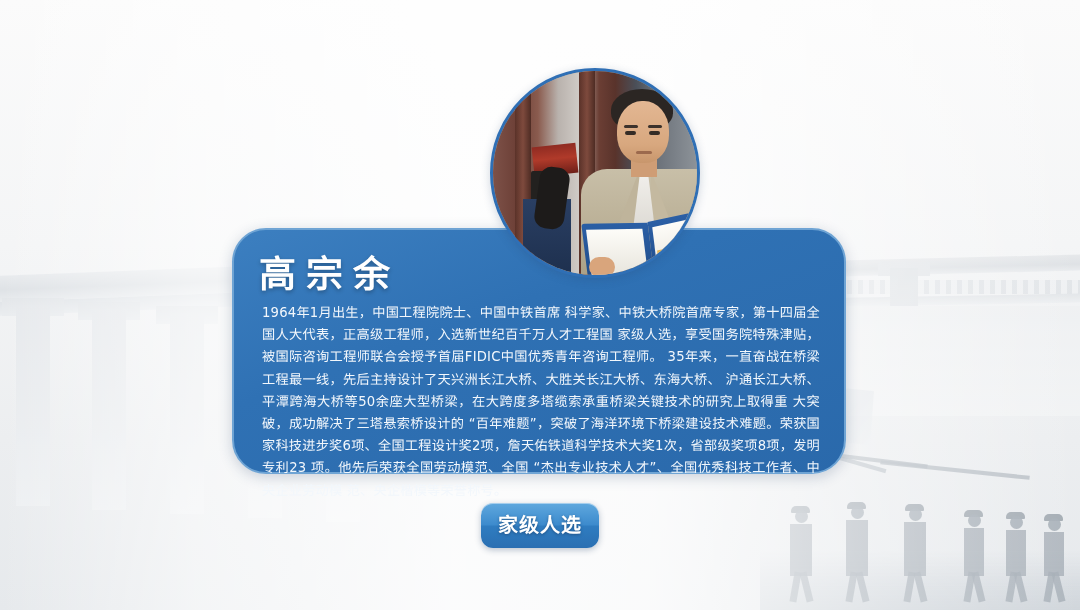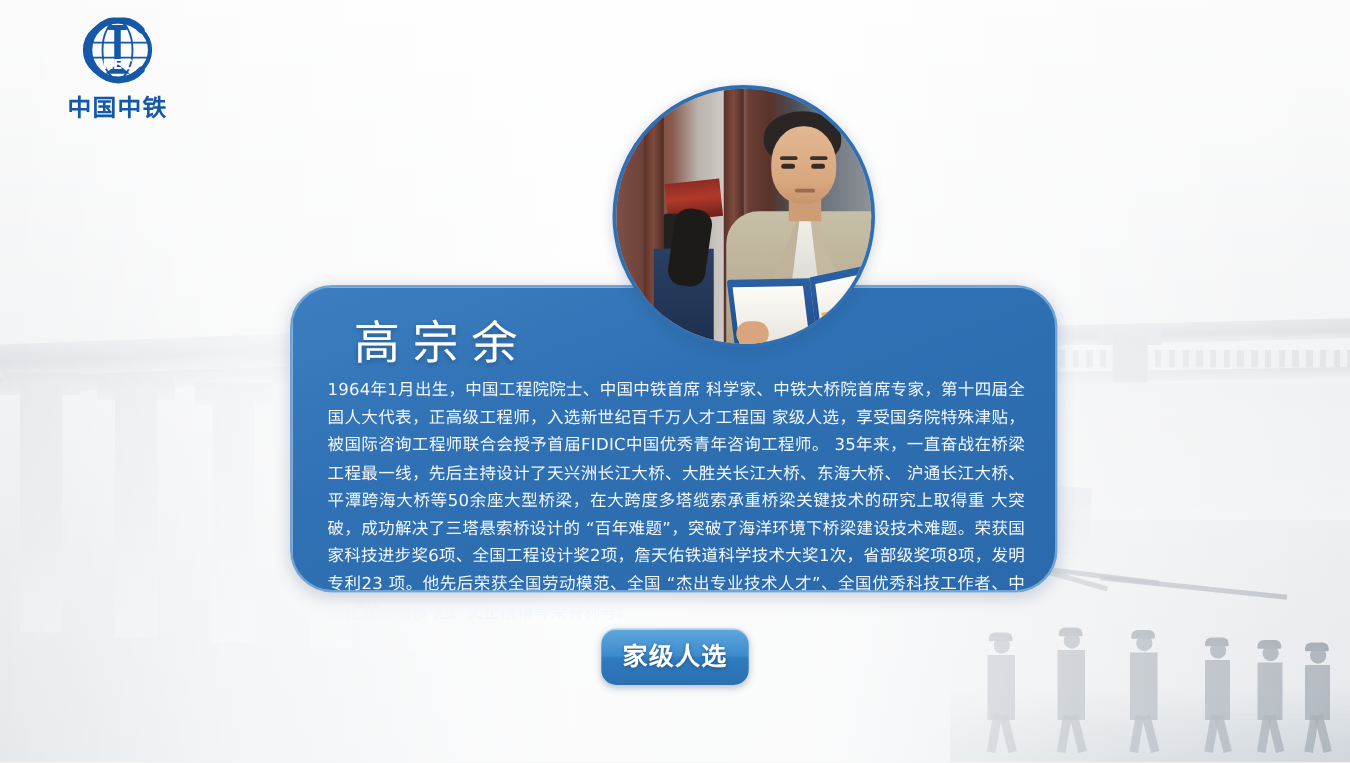--- a/index.html
+++ b/index.html
@@ -395,25 +395,25 @@
     width: 614px;
     height: 246px;
     background: linear-gradient(160deg, #3c7fc0 0%, #2f71b4 38%, #2a69ab 100%);
     border: 2px solid #6fa4d4;
     border-radius: 34px 34px 34px 34px;
     z-index: 4;
     box-shadow: 0 3px 14px rgba(30,60,100,0.22);
   }
   .card-name {
     position: absolute;
-    left: 49px;
+    left: 25px;
     top: 14px;
     font-family: "DejaVu Sans", "Liberation Sans", sans-serif;
     font-size: 37px;
-    font-weight: 400;
+    font-weight: 700;
     letter-spacing: 10px;
     color: #ffffff;
     text-shadow: 0 2px 4px rgba(0,0,0,0.28);
     white-space: nowrap;
   }
   .card-bio {
     position: absolute;
     left: 28px;
     right: 24px;
     top: 72px;
@@ -524,36 +524,20 @@
     <div class="worker" style="left:284px; width:20px; height:44px;">
         <div class="cap"></div>
         <div class="head"></div>
         <div class="leg-a"></div>
         <div class="leg-b"></div>
       </div>
   </div>
 
   <div class="bg-mist"></div>
 
-  <div class="logo">
-    <span>
-      <svg width="66" height="54" viewBox="0 0 66 54" aria-hidden="true">
-        <ellipse cx="33" cy="26" rx="26" ry="23" fill="none" stroke="#1558a8" stroke-width="3.4"></ellipse>
-        <ellipse cx="33" cy="26" rx="12" ry="23" fill="none" stroke="#1558a8" stroke-width="1.5"></ellipse>
-        <line x1="8" y1="20" x2="58" y2="20" stroke="#1558a8" stroke-width="1.4"></line>
-        <line x1="7" y1="32" x2="59" y2="32" stroke="#1558a8" stroke-width="1.4"></line>
-        <rect x="30.4" y="7" width="5.2" height="30" fill="#1558a8"></rect>
-        <rect x="25" y="6" width="16" height="4" rx="1.4" fill="#1558a8"></rect>
-        <path d="M33 37 L23 45 L43 45 Z" fill="#1558a8"></path>
-        <path d="M52 10 A24 24 0 1 0 52 42" fill="none" stroke="#1558a8" stroke-width="5.4" stroke-linecap="round"></path>
-        <text x="33" y="41" text-anchor="middle" font-family="DejaVu Sans, sans-serif" font-size="11" font-weight="700" fill="#ffffff">REC</text>
-      </svg>
-    </span>
-    <div class="logo-text">中国中铁</div>
-  </div>
 
   <div class="portrait">
     <div class="scene">
       <div class="shelf-wall"></div>
       <div class="shelf-post" style="left:22px;"></div>
       <div class="shelf-post" style="left:86px;"></div>
       <div class="books-red"></div>
       <div class="books-dark"></div>
       <div class="books-blue"></div>
       <div class="glove"></div>

